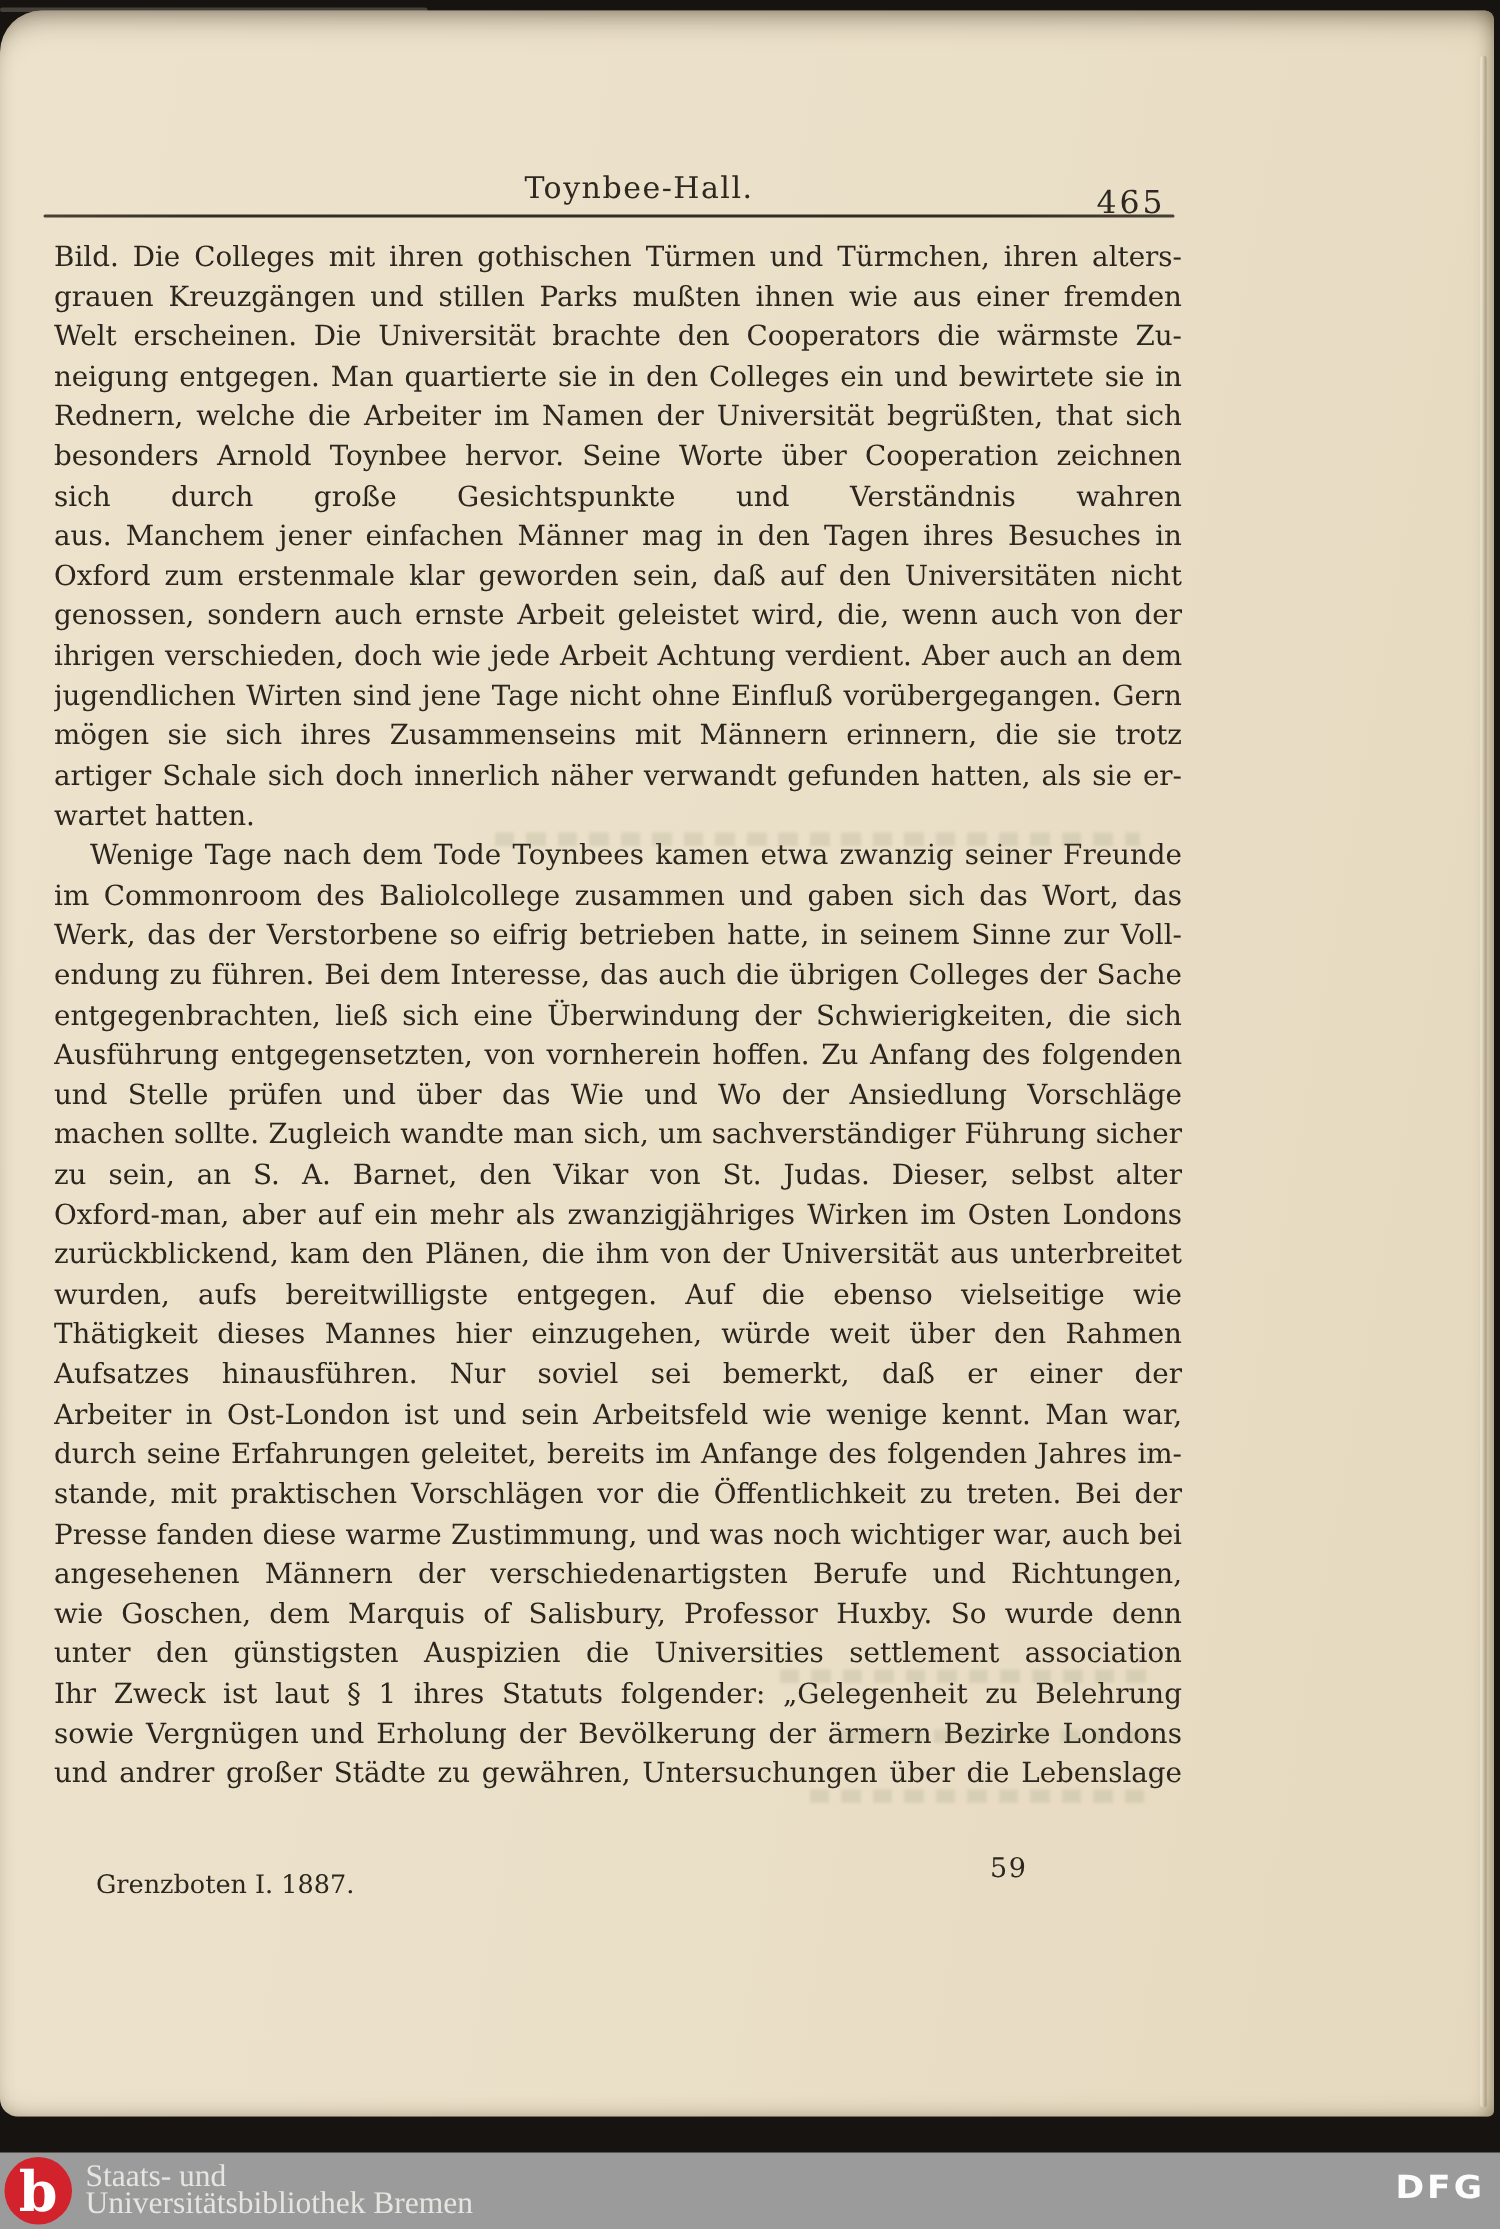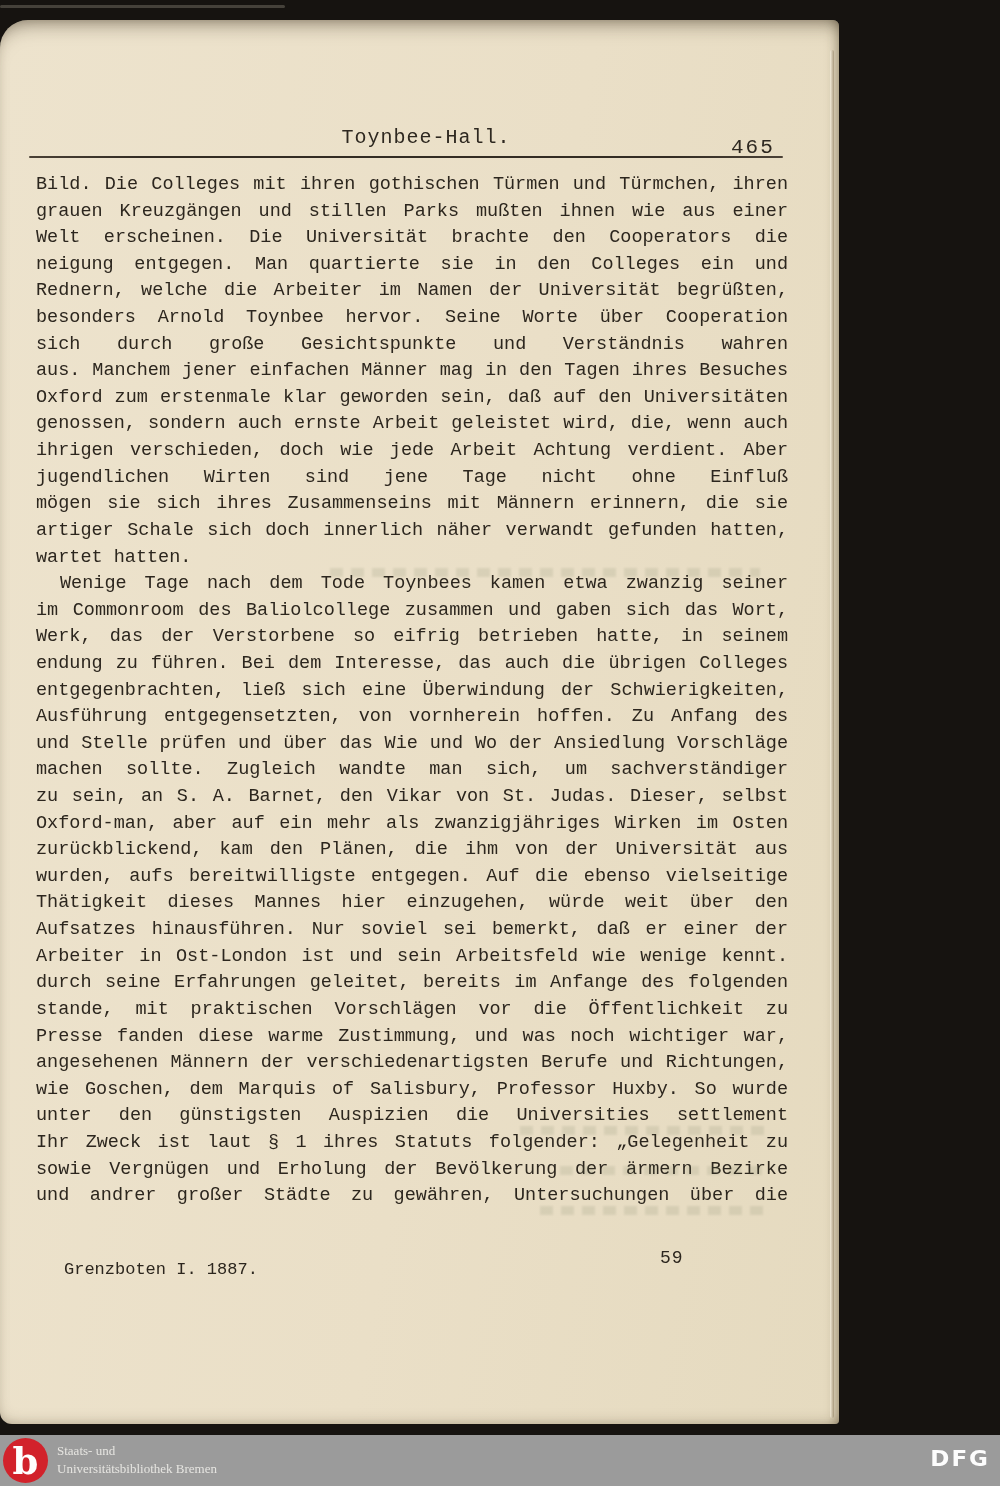--- a/index.html
+++ b/index.html
@@ -5,28 +5,27 @@
   html,body{margin:0;padding:0;background:#161310;}
   .scan{
     position:relative;width:1000px;height:1486px;overflow:hidden;
     background:#161310;font-family:"DejaVu Serif",serif;
   }
   
   .top-edge{position:absolute;left:0;top:5px;width:285px;height:3px;
     background:#6e675c;opacity:.55;border-radius:2px;}
   
   .page{
-    position:absolute;left:0;top:20px;width:839px;height:1404px;
+    position:absolute;left:0;top:7px;width:996px;height:1404px;
     background:linear-gradient(100deg,#ede3cd 0%,#eadfc7 55%,#e5dabf 100%);
     border-radius:28px 6px 4px 12px;
     box-shadow:
       inset 0 16px 20px -14px rgba(45,34,18,.55),
       inset -8px 0 14px -8px rgba(70,55,30,.55),
       inset 4px -10px 16px -12px rgba(70,55,30,.35);
-    font-family: Liberation Mono, monospace;
   }
   
   .page::after{
     content:"";position:absolute;right:5px;top:30px;bottom:6px;width:4px;
     background:linear-gradient(90deg,rgba(255,250,235,.65),rgba(120,100,70,.45));
     border-radius:3px;
   }
   .header-title{
     position:absolute;left:36px;top:106px;width:752px;
     text-align:center;padding-left:28px;box-sizing:border-box;
@@ -71,21 +70,21 @@
     background:#9b9b9b;
   }
   .logo-circle{
     position:absolute;left:3px;top:3px;width:45px;height:45px;border-radius:50%;
     background:#d2222b;color:#fff;text-align:center;
     font-family:"DejaVu Serif",serif;font-weight:bold;
     font-size:37px;line-height:47px;
   }
   .library{
     position:absolute;left:57px;top:7px;color:#e6e5e1;
-    font-family:"Liberation Serif",serif;font-size:13px;line-height:17.5px;
+    font-family:"Liberation Serif",serif;font-size:21px;line-height:17.5px;
   }
   .dfg{
     position:absolute;right:10px;top:11px;color:#fdfdfd;
     font-family:"DejaVu Sans",sans-serif;font-weight:bold;font-size:23px;
     letter-spacing:2px;transform:scaleY(.92);
   }
 </style>
 </head>
 <body>
 

